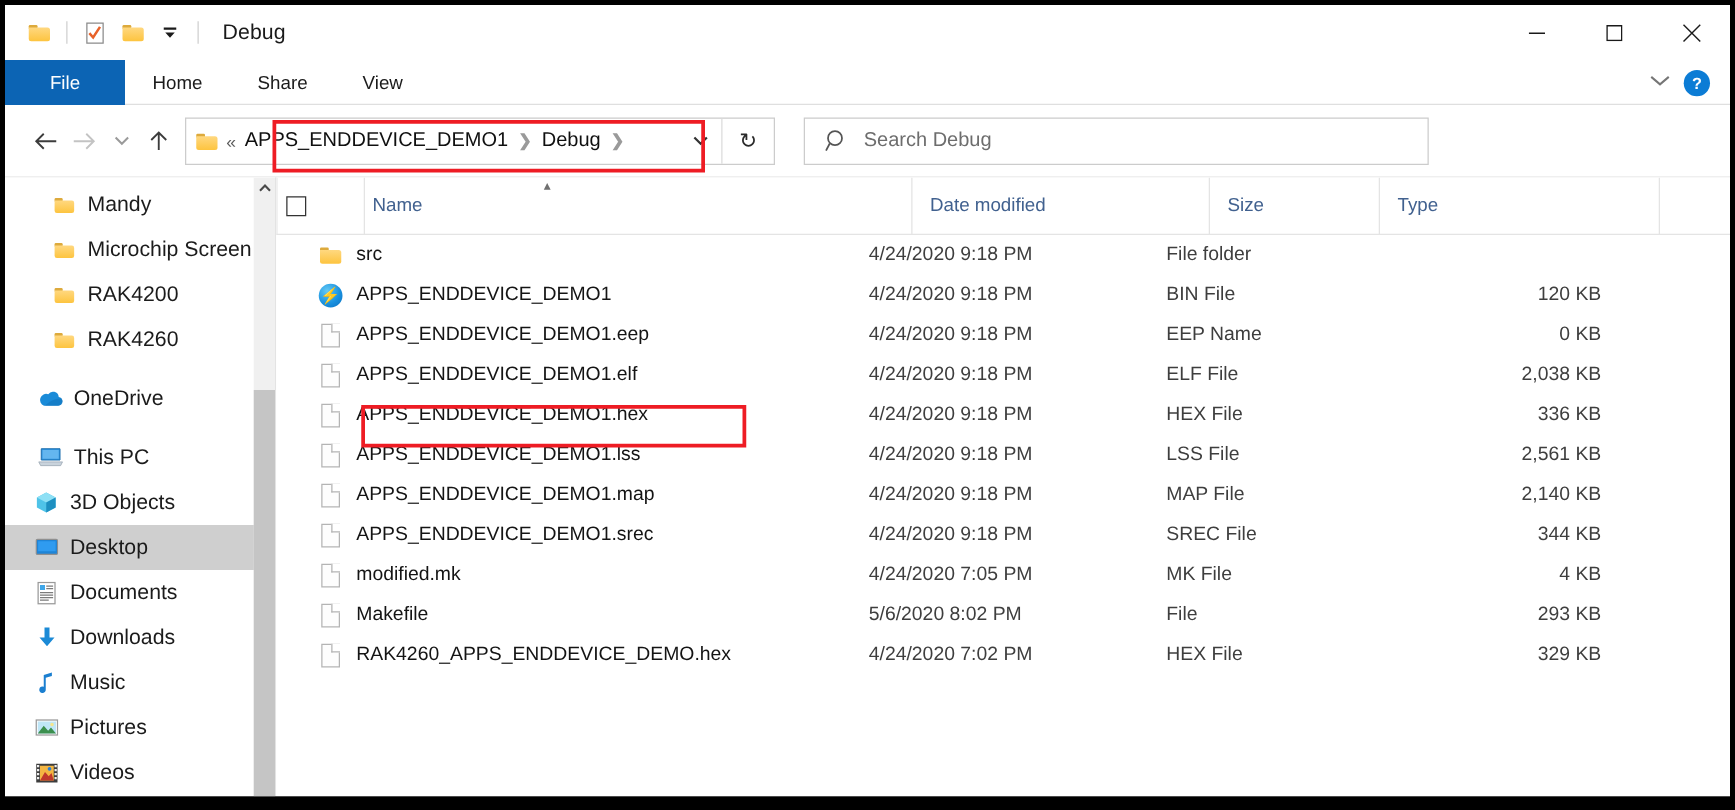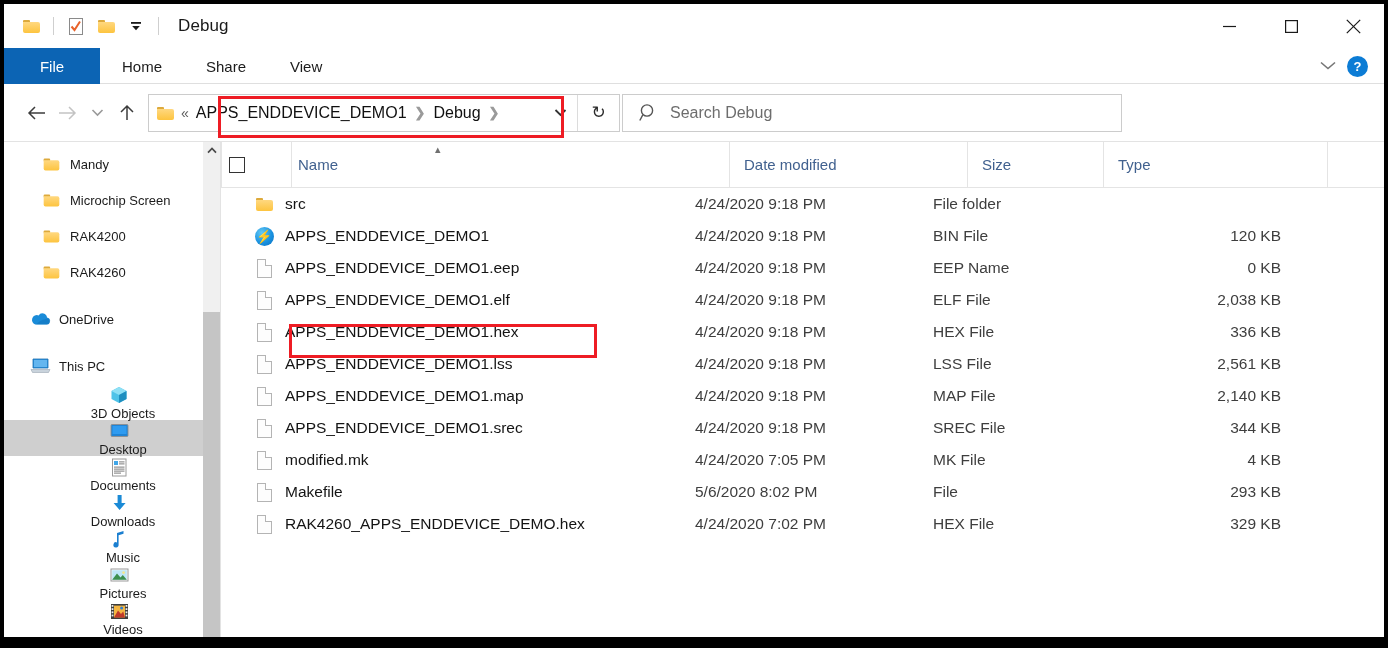--- a/index.html
+++ b/index.html
@@ -123,21 +123,21 @@
   }
   .addr-refresh {
     width: 42px; height: 100%;
     border-left: 1px solid #dcdcdc;
     display: flex; align-items: center; justify-content: center;
     color: #2b2b2b; font-size: 17px;
   }
   .searchbox {
     width: 500px; height: 38px;
     border: 1px solid #cccccc;
-    margin-left: 2px;
+    margin-left: 23px;
     display: flex; align-items: center;
     background: #fff;
   }
   .search-ico { padding: 0 12px 0 16px; display:flex; align-items:center; }
   .search-ph { font-size: 16px; color: #6d6d6d; }
 
   
   .redbox {
     position: absolute;
     border: 3px solid #ee1c24;
@@ -159,32 +159,32 @@
     width: 216px;
     position: relative;
     background: #ffffff;
     overflow: hidden;
     flex: 0 0 216px;
   }
   .navlist { padding-top: 4px; }
   .navitem {
     height: 36px;
     display: flex; align-items: center;
-    font-size: 13px; color: #1b1b1b;
+    font-size: 17px; color: #1b1b1b;
     white-space: nowrap;
   }
   .navitem.selected { background: #cfcfcf; }
   .navitem .ni-icon {
     width: 22px; height: 22px;
     display: flex; align-items: center; justify-content: center;
     margin-right: 8px; flex: 0 0 22px;
   }
   .ind-3 { padding-left: 36px; }
   .ind-1 { padding-left: 25px; }
-  .ind-2 { padding-left: 22px; flex-direction: column; }
+  .ind-2 { padding-left: 22px; }
   .navgap { height: 11px; }
 
   
   .sb-scroll {
     position: absolute; right: 0; top: 0;
     width: 17px; height: 100%;
     background: #f0f0f0;
     display: flex; flex-direction: column; align-items: center;
   }
   .sb-arrow { height: 17px; width: 100%; display:flex; align-items:center; justify-content:center; color:#505050; font-size:9px;}

